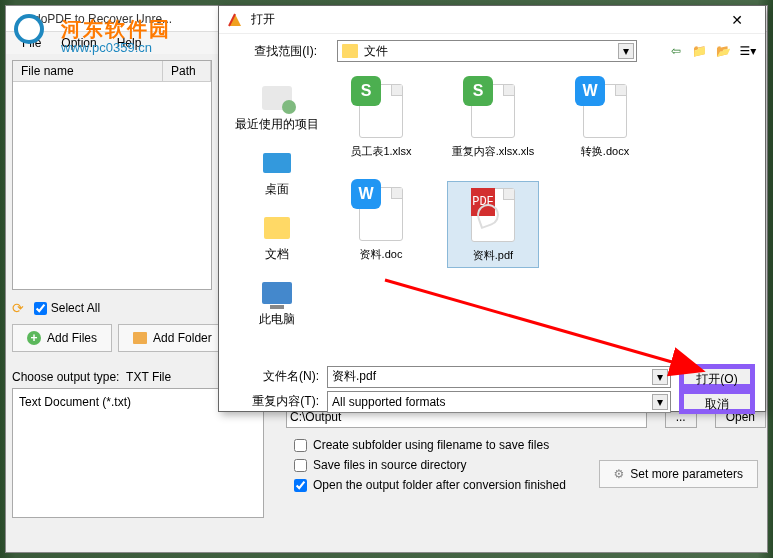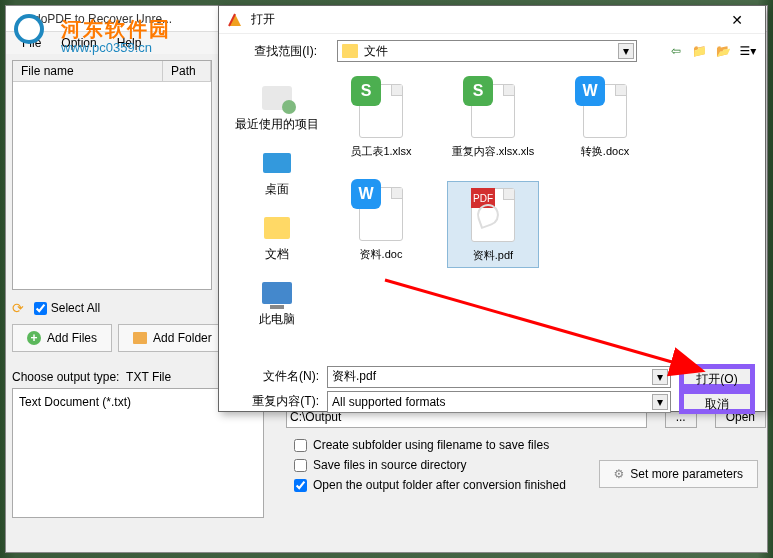--- a/index.html
+++ b/index.html
@@ -79,21 +79,21 @@
 
 .file-area { flex: 1; padding: 8px; display: flex; flex-wrap: wrap; align-content: flex-start; gap: 18px 20px; position: relative; }
 .file-item { width: 92px; display: flex; flex-direction: column; align-items: center; gap: 4px; cursor: pointer; padding: 4px; }
 .file-item.selected { border: 1px solid #8ab8d8; background: #d8e8f4; }
 .file-thumb { width: 60px; height: 58px; display: flex; align-items: center; justify-content: center; position: relative; }
 .doc-page { width: 44px; height: 54px; background: #fff; border: 1px solid #ccc; border-radius: 3px; position: relative; }
 .doc-page::after { content:''; position:absolute; right:0; top:0; width:10px; height:10px; background:#eee; border-left:1px solid #ccc; border-bottom:1px solid #ccc; }
 .doc-badge { position: absolute; left: 0px; top: -6px; width: 30px; height: 30px; border-radius: 6px; display: flex; align-items: center; justify-content: center; color: #fff; font-weight: bold; font-size: 16px; }
 .badge-s { background: #4caf50; }
 .badge-w { background: #2196f3; }
-.pdf-badge { position: absolute; left: 8px; top: 2px; width: 24px; height: 20px; background: #d32f2f; color: #fff; font-size: 10px; display:flex; align-items:center; justify-content:center; }
+.pdf-badge { position: absolute; left: 8px; top: 2px; width: 24px; height: 28px; background: #d32f2f; color: #fff; font-size: 12px; display:flex; align-items:center; justify-content:center;font-family:Liberation Mono, monospace; }
 .pdf-swirl { position:absolute; left:14px; top:18px; width:22px; height:22px; border:2px solid #ddd; border-radius:50% 50% 50% 0; transform: rotate(-20deg); }
 .file-label { font-size: 11px; text-align: center; word-break: break-all; }
 
 .arrow { position: absolute; z-index: 20; pointer-events: none; }
 
 .dialog-bottom { padding: 4px 10px 8px 10px; }
 .bottom-row { display: flex; align-items: center; gap: 8px; margin-bottom: 0; }
 .bottom-label { width: 90px; text-align: right; }
 .bottom-input { flex: 1; border: 1px solid #888; height: 22px; padding: 0 4px; background: #fff; display: flex; align-items: center; position: relative; font-family: monospace; }
 .bottom-input .dd { position: absolute; right: 2px; top: 2px; width: 16px; height: 16px; background: #eee; border: 1px solid #aaa; display:flex; align-items:center; justify-content:center; }

